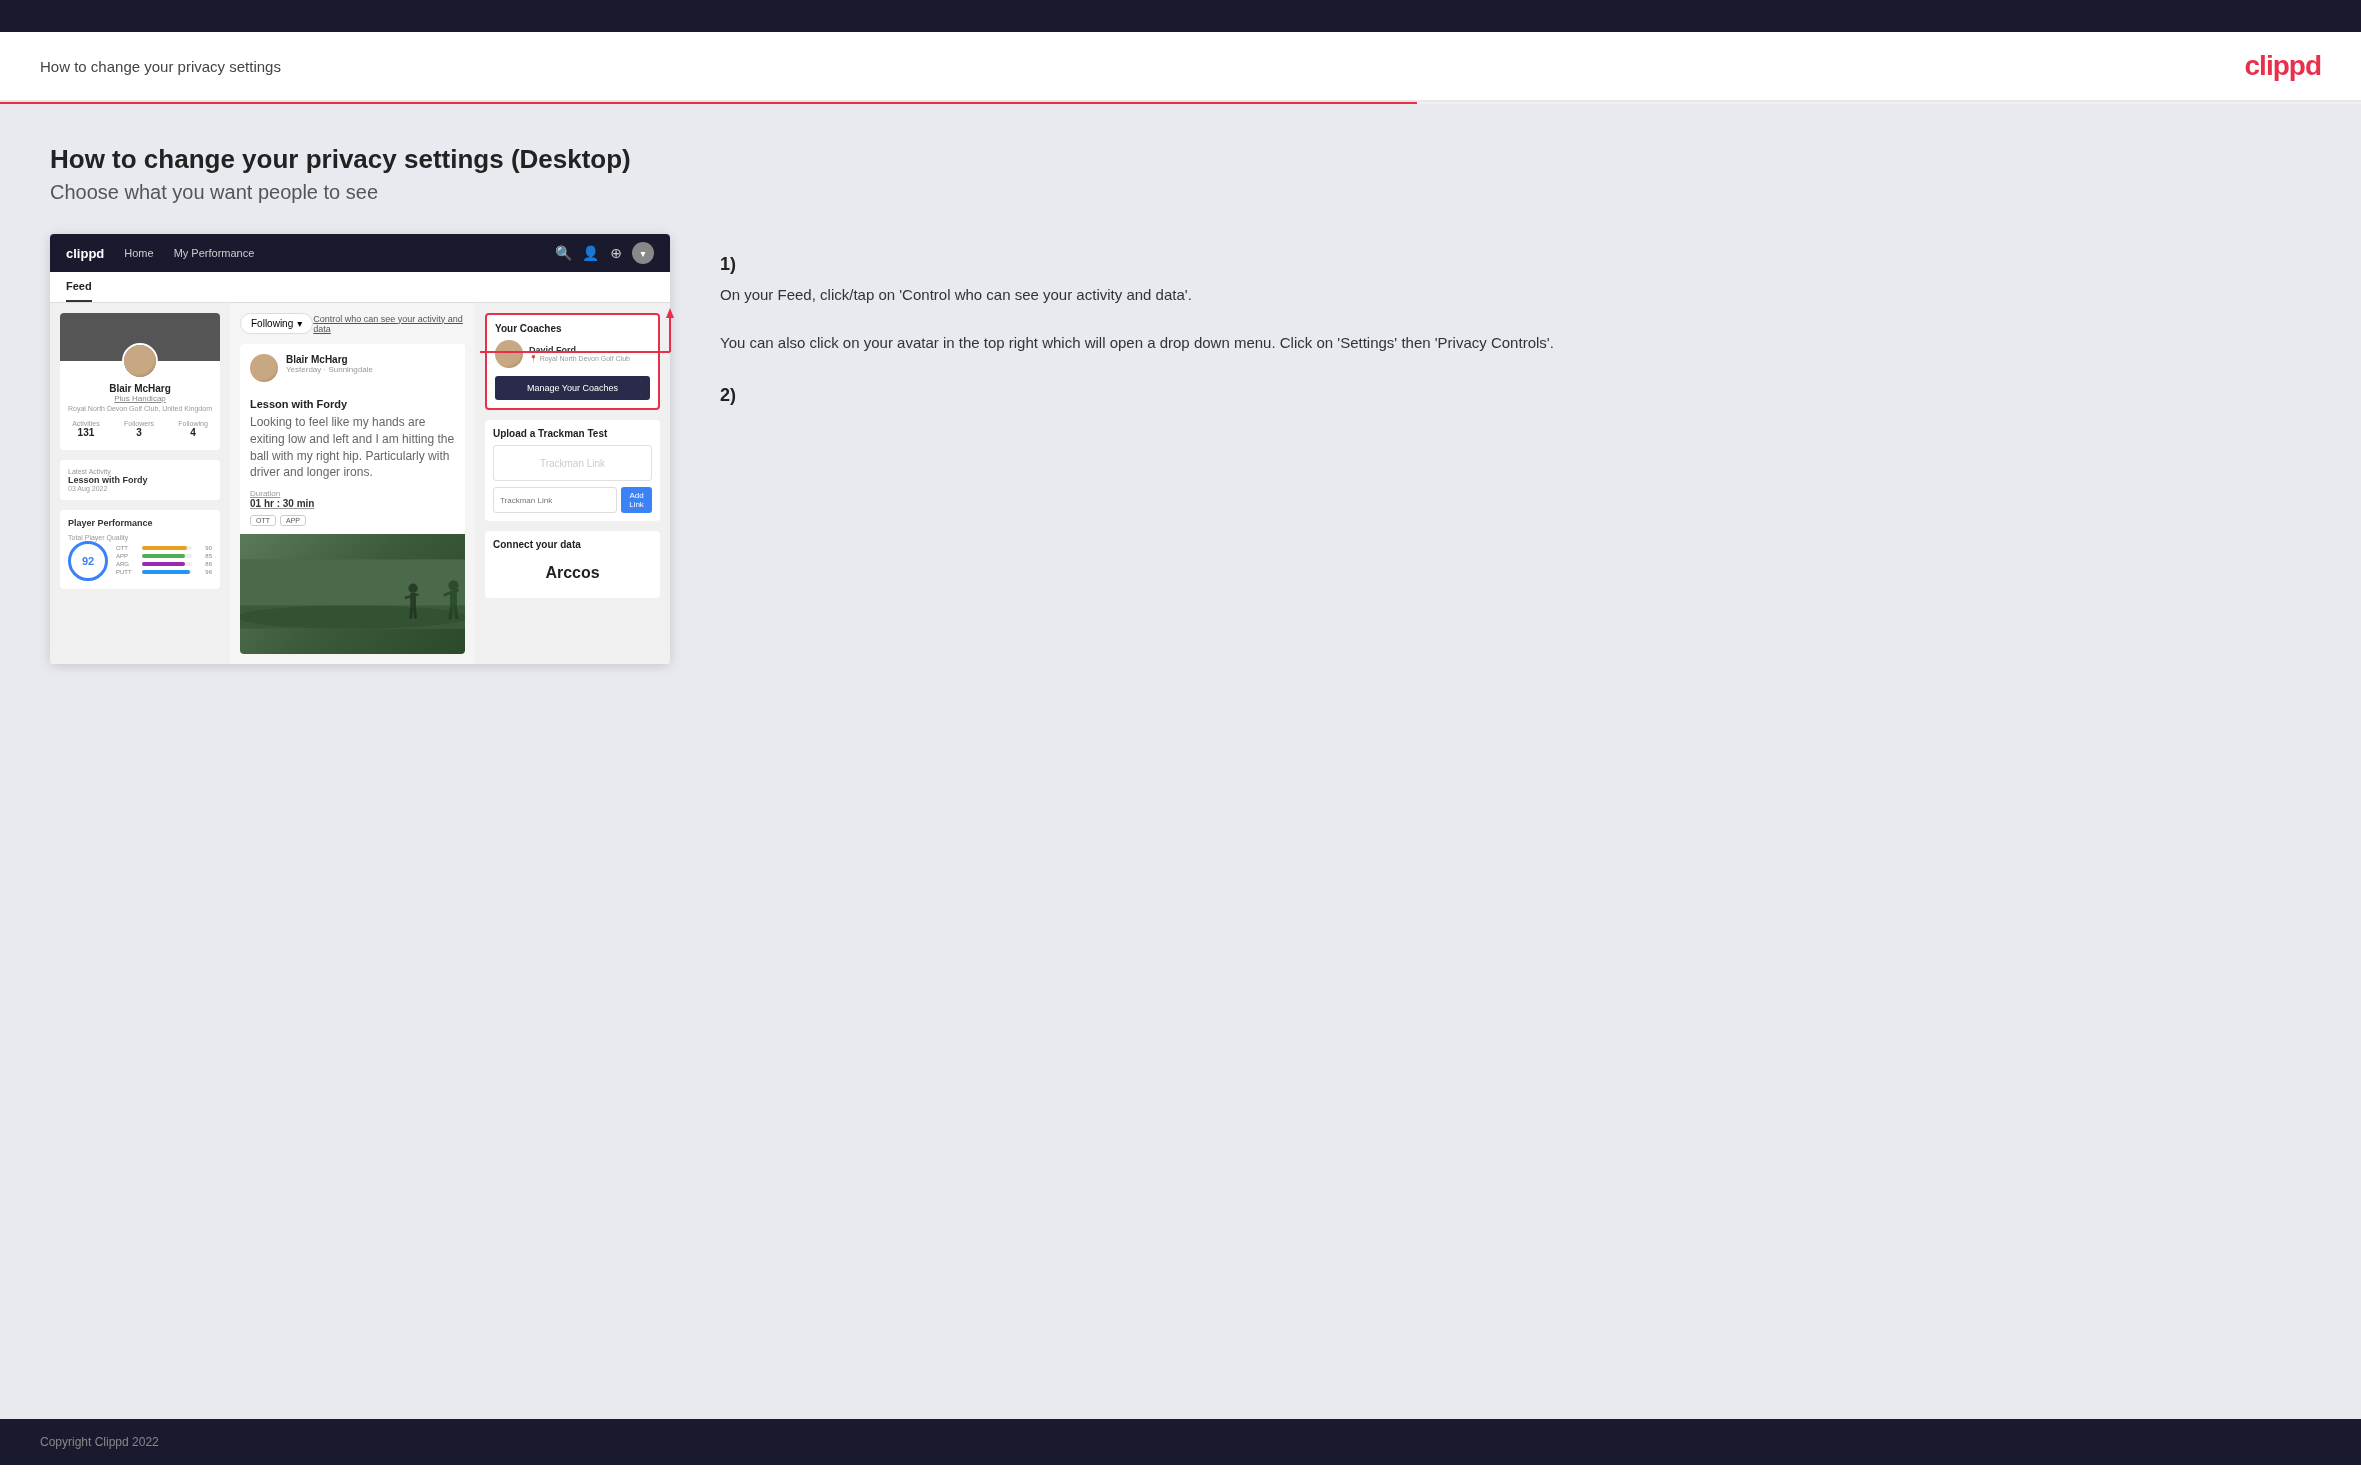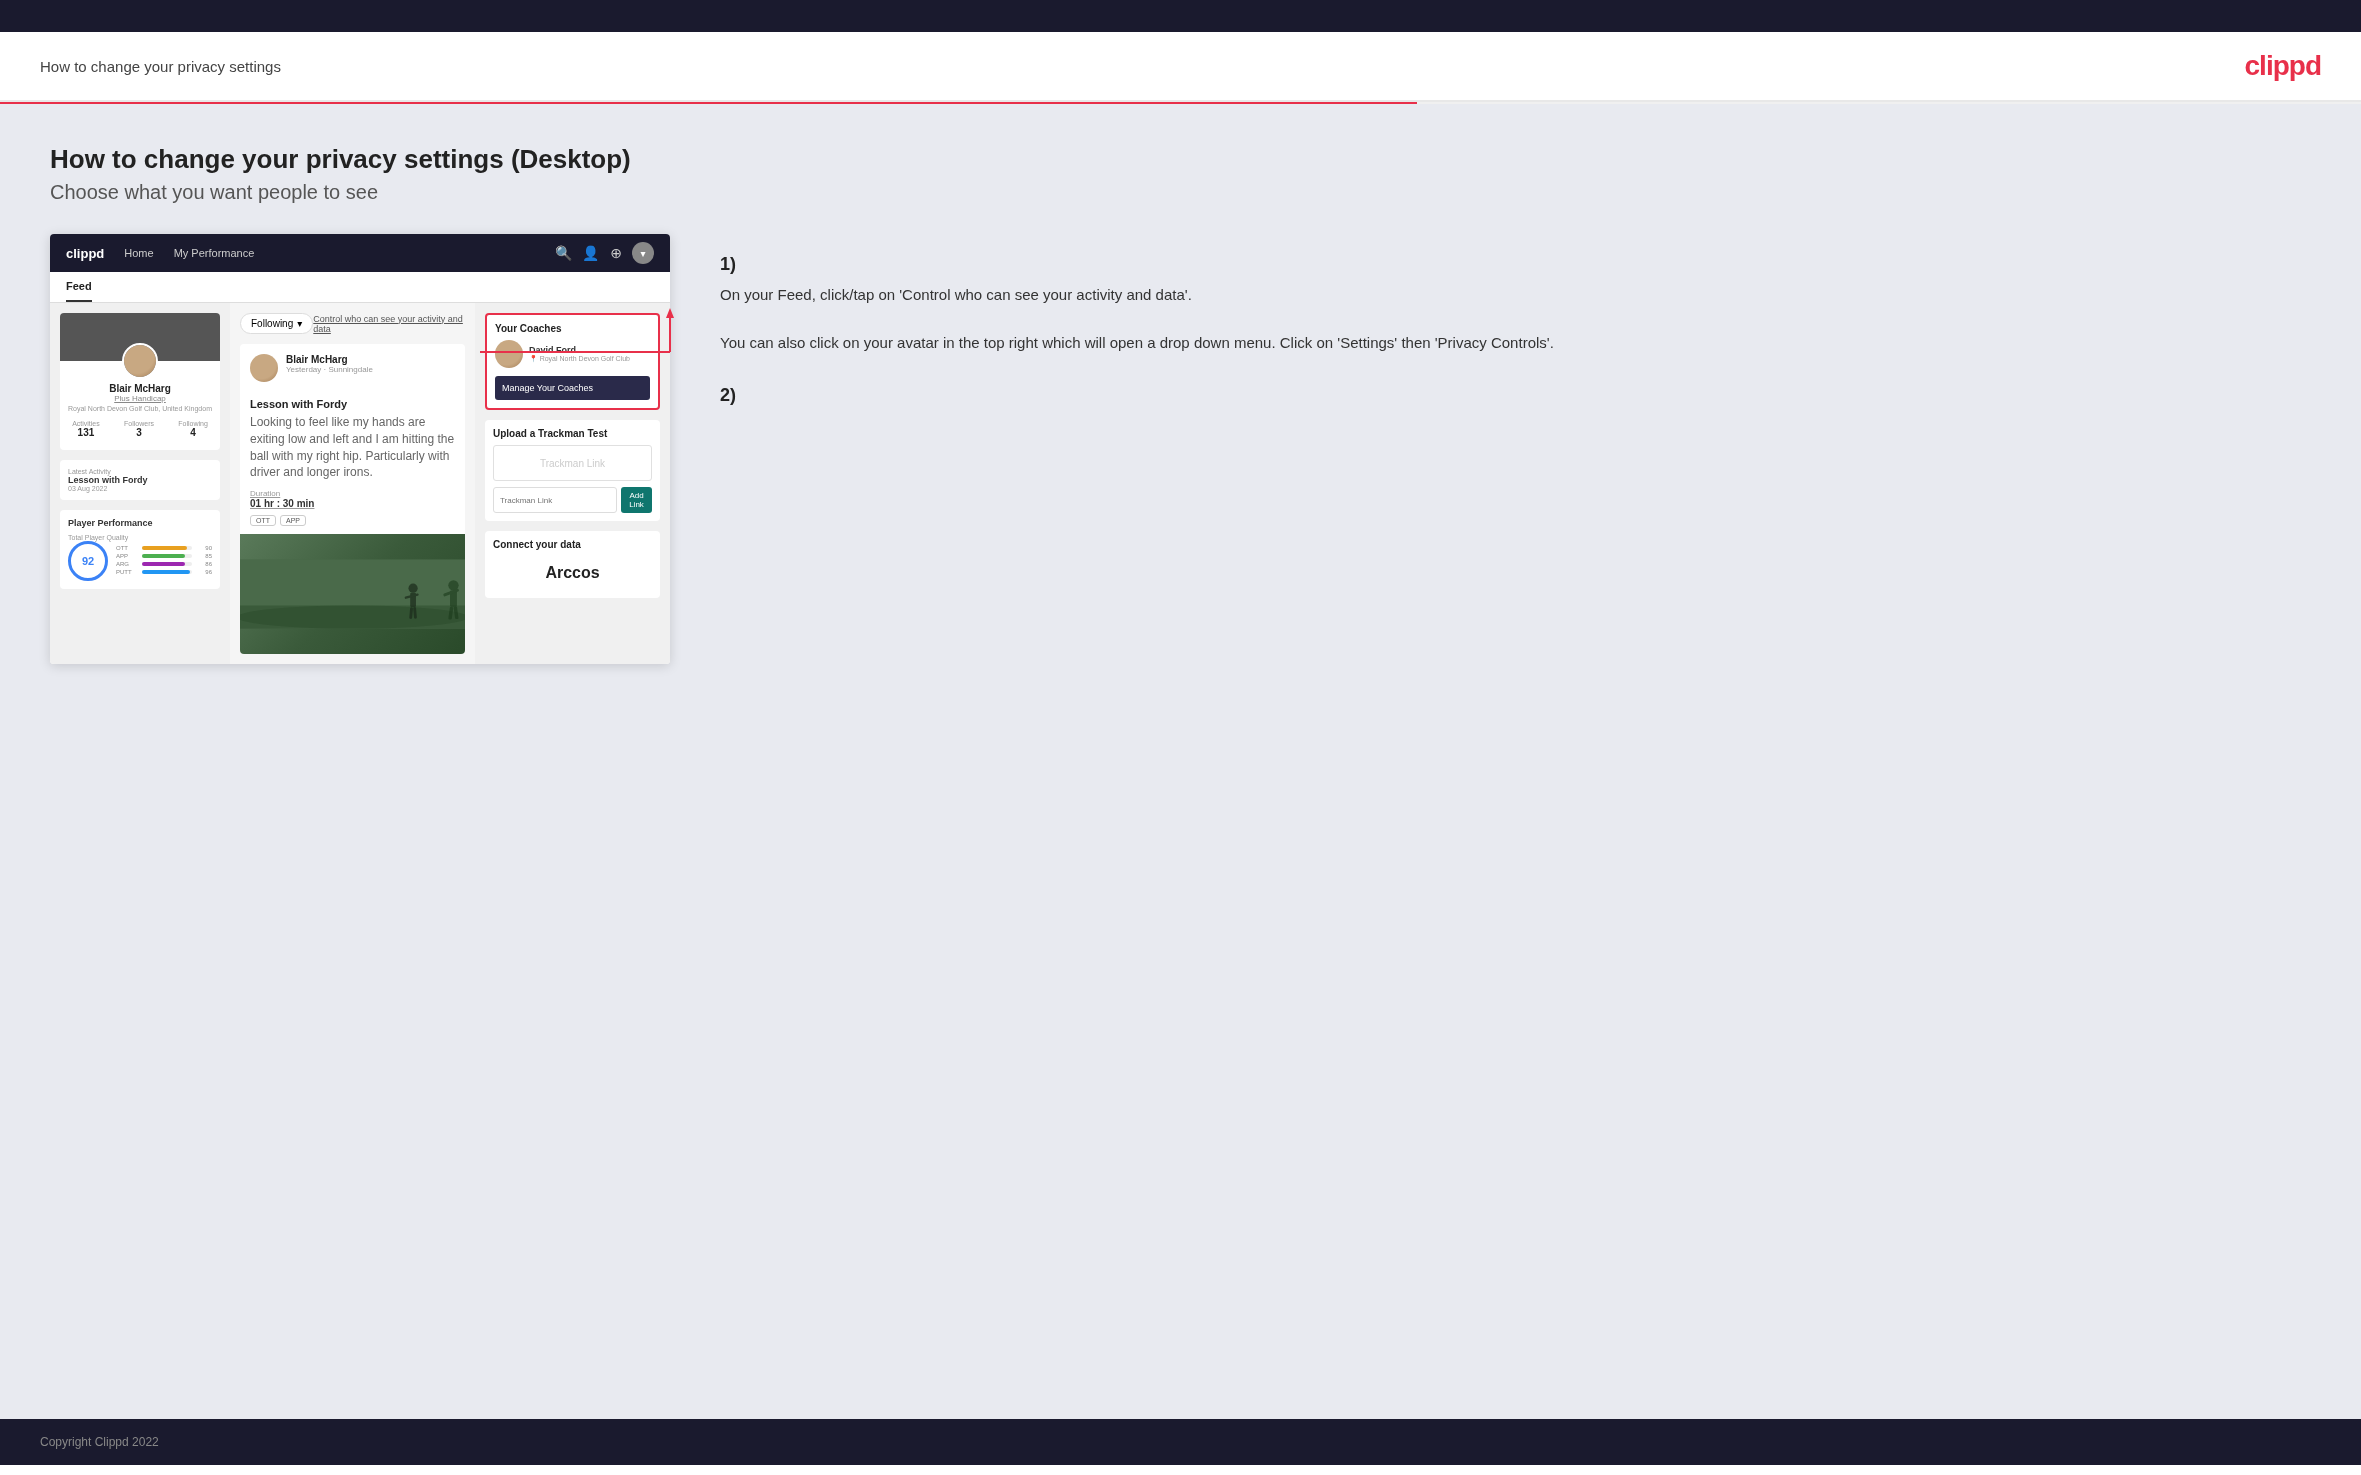--- a/index.html
+++ b/index.html
@@ -316,21 +316,21 @@
       flex-shrink: 0;
     }
     .coach-name { font-size: 9px; font-weight: bold; color: #333; }
     .coach-club { font-size: 7px; color: #999; }
     .manage-coaches-btn {
       display: block;
       width: 100%;
       background: #2a2a4a;
       color: #fff;
       font-size: 9px;
-      text-align: left;
+      text-align: center;
       padding: 7px;
       border-radius: 3px;
       cursor: pointer;
     }
 
     .trackman-card {
       background: #fff;
       border-radius: 4px;
       padding: 8px;
       margin-bottom: 10px;
@@ -350,21 +350,21 @@
     .trackman-input-row { display: flex; gap: 4px; }
     .trackman-input {
       flex: 1;
       border: 1px solid #ddd;
       border-radius: 3px;
       font-size: 8px;
       padding: 4px 6px;
       color: #bbb;
     }
     .trackman-btn {
-      background: #0f766e;
+      background: #3b82f6;
       color: #fff;
       border: none;
       border-radius: 3px;
       font-size: 8px;
       padding: 4px 8px;
       cursor: pointer;
     }
 
     .connect-card {
       background: #fff;

